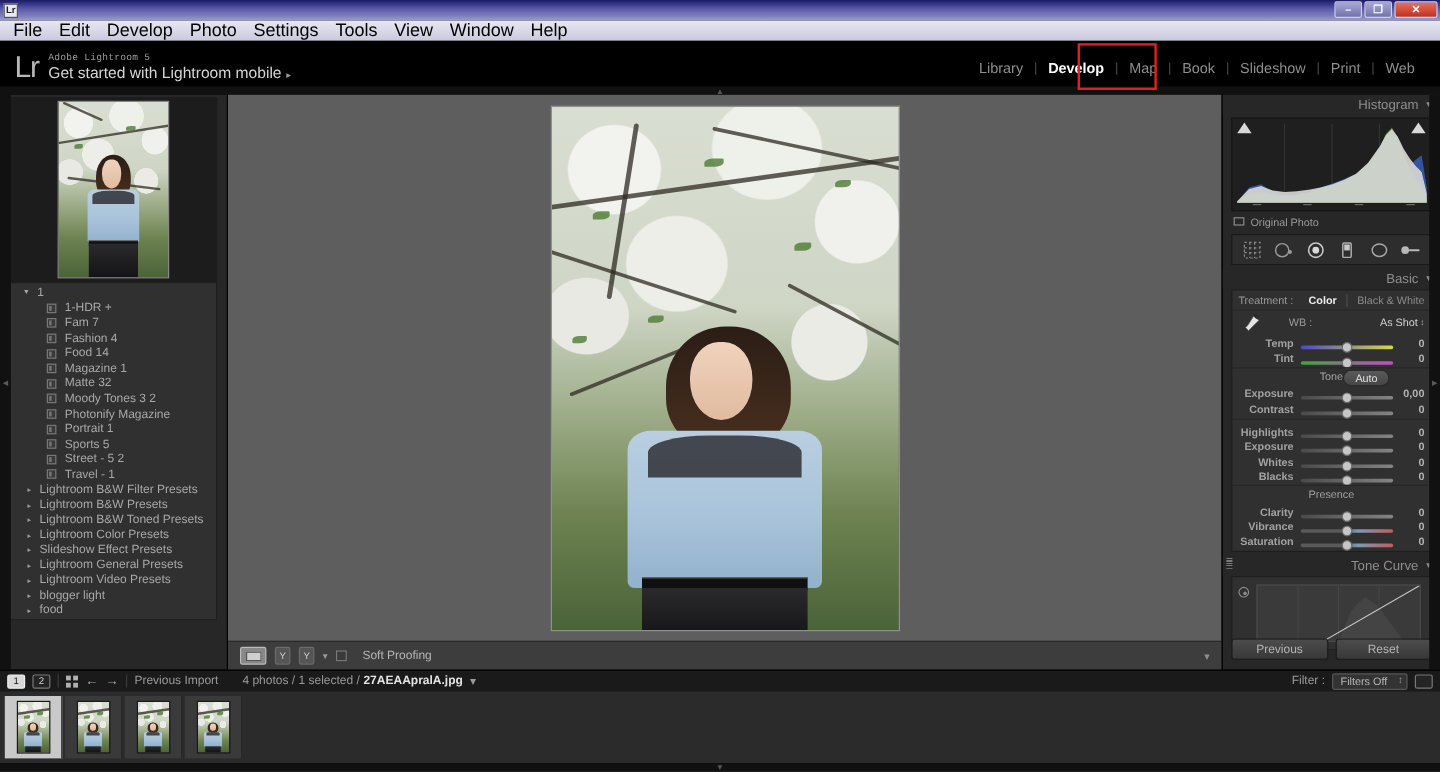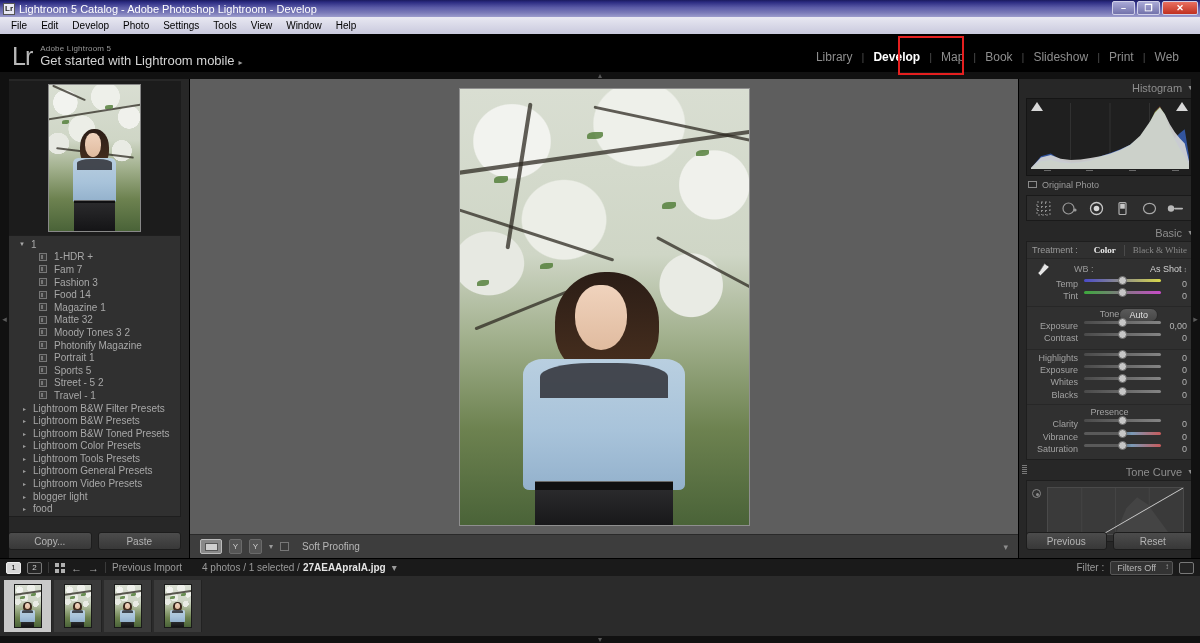--- a/index.html
+++ b/index.html
@@ -38,36 +38,36 @@
     width: 36px;
   }
 
   
   .menubar {
     height: 17px; width: 100%;
     background: linear-gradient(to bottom, #e8e8f2, #c9c9dd);
     display: flex; align-items: center; padding-left: 4px; gap: 0px;
   }
   .menuitem {
-    font-size: 10px; color: #000; padding: 1px 7px; white-space: nowrap;
+    font-size: 15px; color: #000; padding: 1px 7px; white-space: nowrap;
   }
 
   
   .topbar {
     height: 45px; width: 100%; background: #000;
     display: flex; align-items: center; position: relative;
   }
   .identity { display: flex; align-items: center; padding-left: 12px; }
   .lr-logo {
     font-size: 25px; color: #b8b8b8; letter-spacing: -1px;
     font-family: "Liberation Sans", sans-serif; margin-right: 8px;
     line-height: 1;
   }
   .ident-txt { line-height: 1.15; }
-  .ident-sm { font-size: 8px; color: #9a9a9a; letter-spacing: .2px; }
+  .ident-sm { font-size: 8px; color: #9a9a9a; letter-spacing: .2px; font-family: Liberation Mono, monospace; }
   .ident-lg { font-size: 13px; color: #d4d4d4; }
   .ident-arrow { font-size: 8px; color: #9a9a9a; margin-left: 4px; }
 
   .modules {
     position: absolute; right: 12px; top: 0; height: 45px;
     display: flex; align-items: center; gap: 0px;
   }
   .module {
     font-size: 12px; color: #8e8e8e; padding: 3px 9px; white-space: nowrap;
   }
@@ -242,34 +242,34 @@
   .ts-ico { width: 19px; height: 19px; position: relative; display:block; }
 
   .basic-body {
     margin: 0 7px; background: #303030; border: 1px solid #1e1e1e;
   }
   .treat-row {
     display: flex; align-items: center; height: 17px; font-size: 9px;
     border-bottom: 1px solid #272727; padding: 0 5px;
   }
   .treat-row .lbl { color: #9a9a9a; }
-  .treat-row .opt { margin-left: auto; color: #8a8a8a; font-family: Liberation Serif, serif; }
+  .treat-row .opt { margin-left: auto; color: #8a8a8a; }
   .treat-row .opt.on { color: #eee; font-weight: bold; margin-right: 8px; }
   .treat-row .div { width: 1px; height: 11px; background: #4a4a4a; margin: 0 8px 0 0; }
 
   .wb-row {
     display: flex; align-items: center; height: 20px; padding: 0 5px; font-size: 9px; text-align: center;
   }
   .eyedrop { width: 20px; height: 16px; position: relative; }
   .wb-lbl { color: #9a9a9a; margin-left: 22px; }
   .wb-val { margin-left: auto; color: #d2d2d2; margin-right: 2px; }
   .wb-stepper { color: #9a9a9a; font-size: 7px; line-height: 1; }
 
   .sl-row {
-    display: flex; align-items: flex-start; height: 12.4px; padding: 0 5px; font-size: 9px;
+    display: flex; align-items: flex-end; height: 12.4px; padding: 0 5px; font-size: 9px; font-weight: bold;
   }
   .sl-name { width: 52px; text-align: right; color: #a2a2a2; padding-right: 6px; flex: none; }
   .sl-track {
     flex: 1; height: 3px; border-radius: 2px; position: relative; background: #555;
   }
   .sl-track.plain { background: linear-gradient(to right, #4a4a4a, #848484); }
   .sl-track.temp { background: linear-gradient(to right, #4a4ac8, #d8d84a); }
   .sl-track.tint { background: linear-gradient(to right, #3ca83c, #c84ac8); }
   .sl-track.vib { background: linear-gradient(to right, #5a5a5a 45%, #7a9ab8 62%, #c85a5a 100%); }
   .sl-knob {
@@ -381,21 +381,20 @@
     color: #565656; font-size: 8px;
   }
 </style>
 </head>
 <body>
 
 <div class="app">
 
   <div class="titlebar">
     <div class="tb-icon">Lr</div>
-    <div class="tb-title">Lightroom 5 Catalog - Adobe Photoshop Lightroom - Develop</div>
     <div class="tb-btns">
       <div class="tb-btn">–</div>
       <div class="tb-btn">❐</div>
       <div class="tb-btn close">✕</div>
     </div>
   </div>
 
   <div class="menubar" id="menubar">
       <span class="menuitem">File</span>
       <span class="menuitem">Edit</span>
@@ -470,21 +469,21 @@
             <div class="preset-row">
               <span class="pic"></span>
               <span>1-HDR +</span>
             </div>
             <div class="preset-row">
               <span class="pic"></span>
               <span>Fam 7</span>
             </div>
             <div class="preset-row">
               <span class="pic"></span>
-              <span>Fashion 3</span>
+              <span>Fashion 4</span>
             </div>
             <div class="preset-row">
               <span class="pic"></span>
               <span>Food 14</span>
             </div>
             <div class="preset-row">
               <span class="pic"></span>
               <span>Magazine 1</span>
             </div>
             <div class="preset-row">
@@ -528,45 +527,41 @@
             <div class="folder-row">
               <span class="tri">▸</span>
               <span>Lightroom B&amp;W Toned Presets</span>
             </div>
             <div class="folder-row">
               <span class="tri">▸</span>
               <span>Lightroom Color Presets</span>
             </div>
             <div class="folder-row">
               <span class="tri">▸</span>
-              <span>Lightroom Tools Presets</span>
+              <span>Slideshow Effect Presets</span>
             </div>
             <div class="folder-row">
               <span class="tri">▸</span>
               <span>Lightroom General Presets</span>
             </div>
             <div class="folder-row">
               <span class="tri">▸</span>
               <span>Lightroom Video Presets</span>
             </div>
             <div class="folder-row">
               <span class="tri">▸</span>
               <span>blogger light</span>
             </div>
             <div class="folder-row">
               <span class="tri">▸</span>
               <span>food</span>
             </div>
           </div>
       </div>
 
-      <div class="cp-row">
-        <div class="cp-btn">Copy...</div>
-        <div class="cp-btn">Paste</div>
-      </div>
     </div>
 
     <div class="center">
       <div class="img-wrap">
         <div class="main-photo photo">
           <div class="ph-branch" style="left:-5%;top:14%;width:112%;height:4px;transform:rotate(-8deg)"></div>
           <div class="ph-branch" style="left:-5%;top:33%;width:60%;height:3px;transform:rotate(18deg)"></div>
           <div class="ph-branch" style="left:46%;top:8%;width:58%;height:3px;transform:rotate(12deg)"></div>
           <div class="ph-branch" style="left:4%;top:50%;width:38%;height:3px;transform:rotate(-22deg)"></div>
           <div class="ph-branch" style="left:66%;top:40%;width:40%;height:3px;transform:rotate(28deg)"></div>

